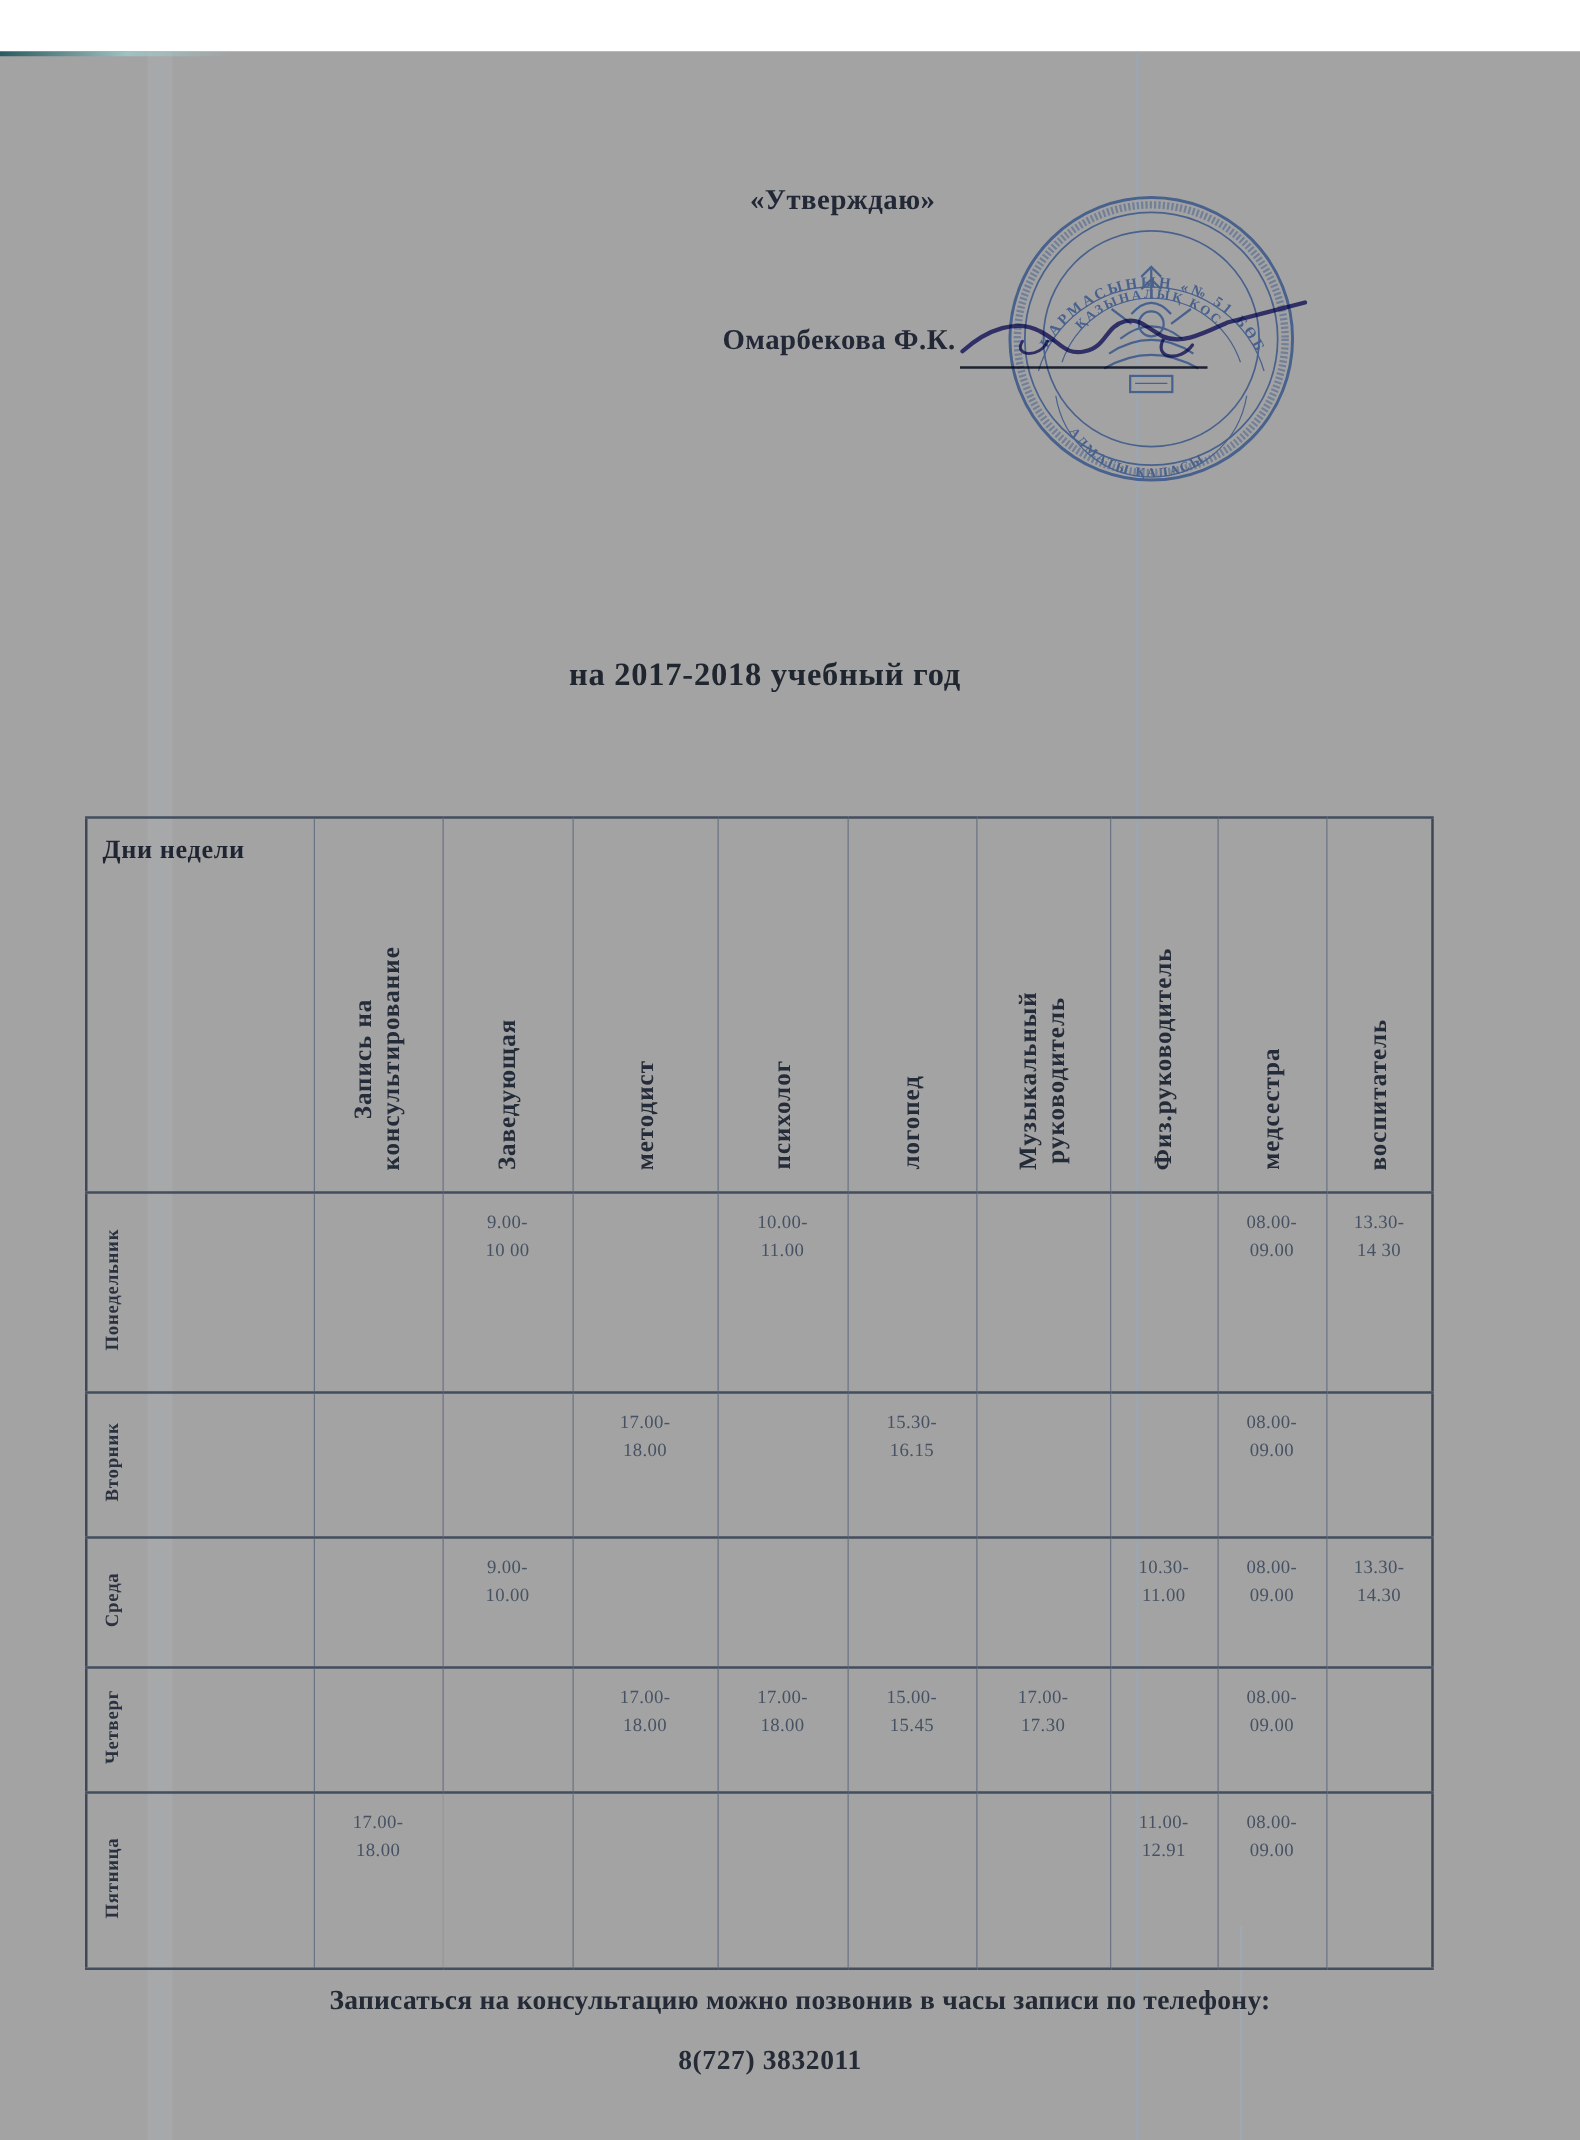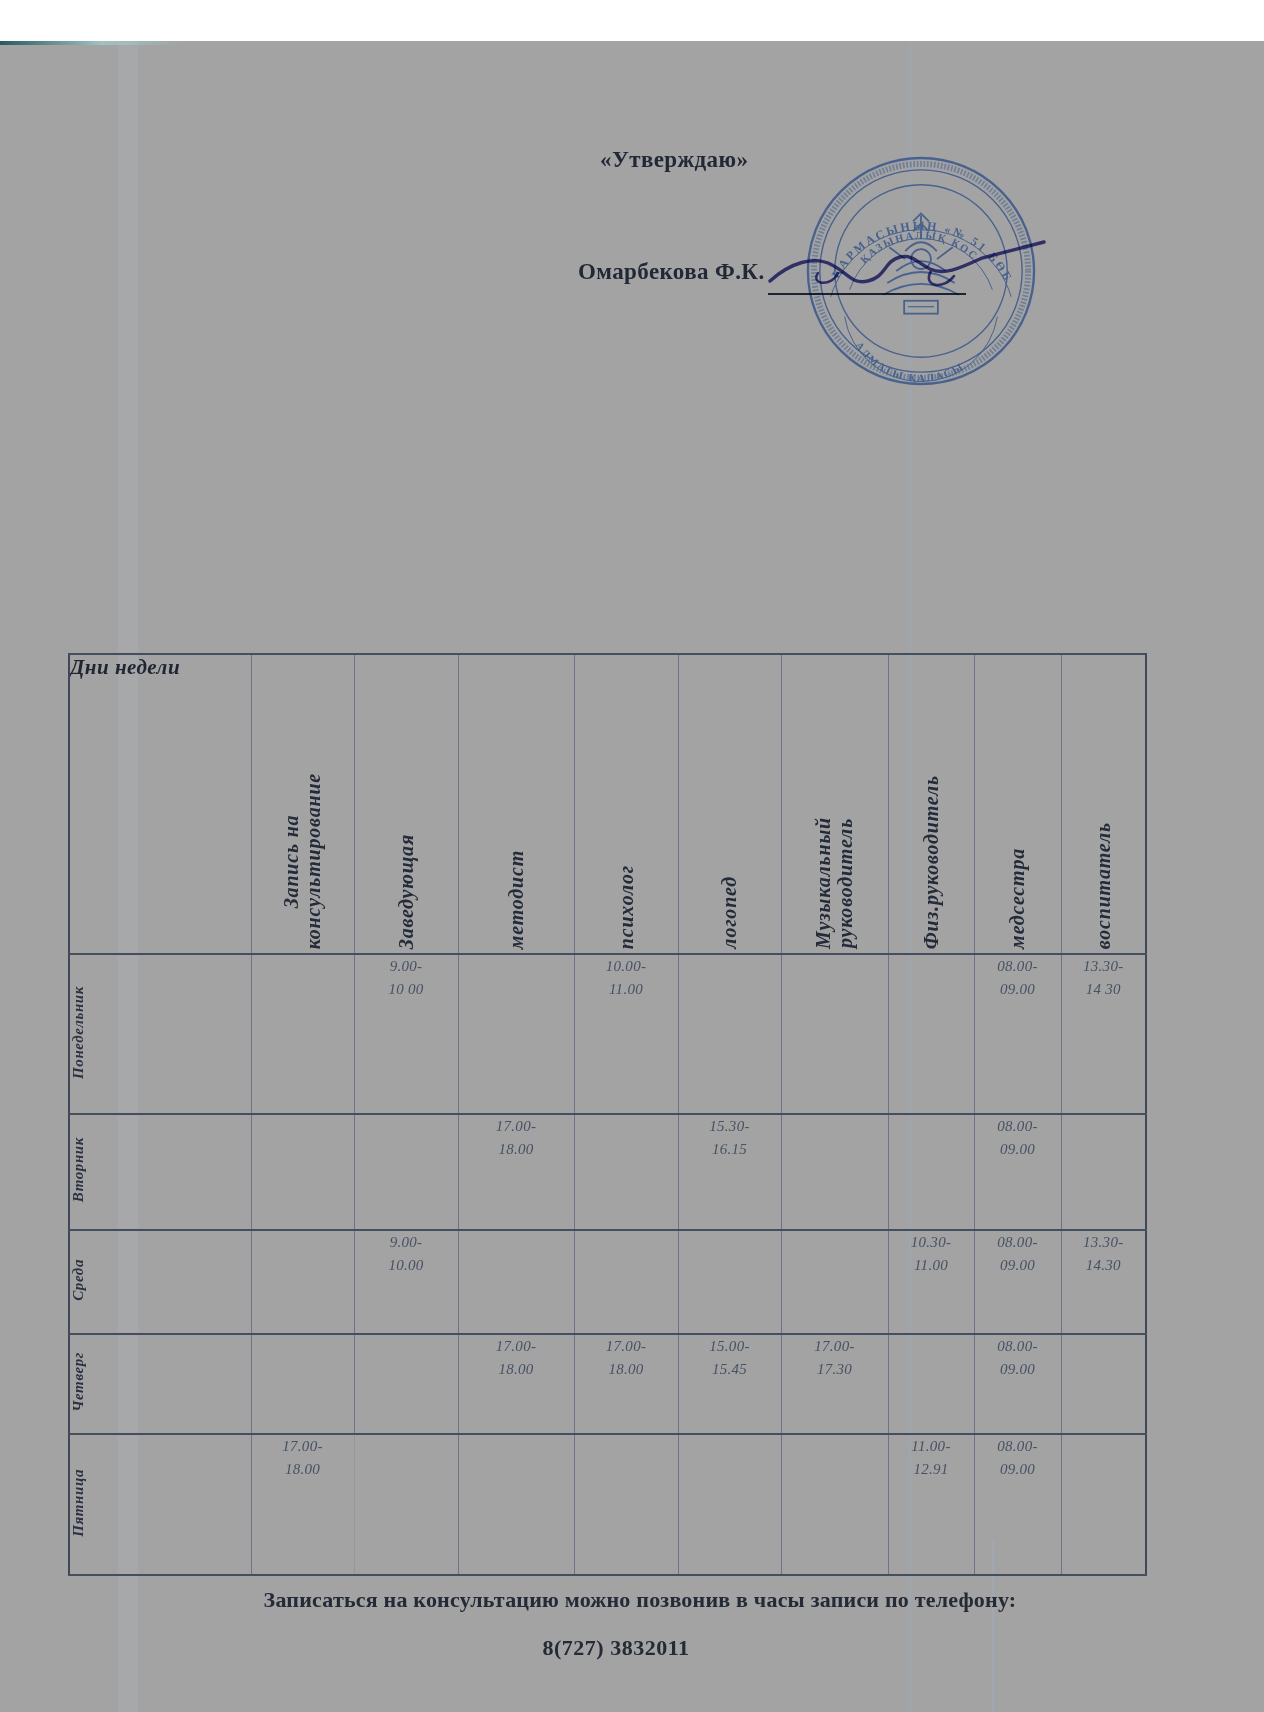--- a/index.html
+++ b/index.html
@@ -34,21 +34,21 @@
   .doc-subtitle{position:absolute;left:0;top:484px;width:1224px;text-align:center;
     font-weight:bold;font-size:26px;letter-spacing:.6px;color:#20262f;}
 
   
   table.sched{position:absolute;left:68px;top:612px;width:1077px;height:921px;
     border-collapse:collapse;table-layout:fixed;
     border:2.5px solid #3e4857;}
   table.sched th, table.sched td{
     border-left:1.5px solid #6b7585;border-right:1.5px solid #6b7585;
     border-top:2px solid #434e5f;border-bottom:2px solid #434e5f;
-    padding:0;overflow:hidden;font-style:italic;
+    padding:12px;overflow:hidden;
   }
   th.corner{vertical-align:top;text-align:left;padding:10px 0 0 14px;
     font-size:21px;font-weight:bold;letter-spacing:.5px;color:#1f2532;}
   th.rot{vertical-align:bottom;text-align:center;padding-bottom:28px;font-weight:bold;}
   .vtext{display:inline-block;writing-mode:vertical-rl;transform:rotate(180deg);
     white-space:pre-line;line-height:1.12;letter-spacing:.8px;}
   th.rot .vtext{font-size:20px;color:#242b39;}
   td.day{vertical-align:middle;text-align:left;padding-left:10px;}
   td.day .vtext{font-size:15px;font-weight:bold;color:#2a3140;letter-spacing:.6px;}
   td.t{vertical-align:top;text-align:center;padding-top:6px;
@@ -109,20 +109,21 @@
   </svg>
 
   <svg class="signature" viewBox="0 0 300 78">
     <g fill="none" stroke="#4a49a0" stroke-width="3.4" stroke-linecap="round">
       <path d="M 12 54 C 32 36 56 28 74 38 C 90 46 94 58 110 54 C 128 50 126 34 142 30 C 154 27 160 36 172 42 C 187 49 204 40 224 31 L 286 15"></path>
       <path d="M 173 44 C 164 60 186 63 196 49" stroke-width="2.6"></path>
       <path d="M 60 46 C 52 58 74 60 80 46" stroke-width="2.4"></path>
     </g>
   </svg>
 
+  <div class="doc-subtitle">на 2017-2018 учебный год</div>
 
   <table class="sched">
     <colgroup>
       <col style="width:182px">
         <col style="width:103px">
         <col style="width:104px">
       <col style="width:116px">
         <col style="width:104px">
         <col style="width:103px">
       <col style="width:107px">

